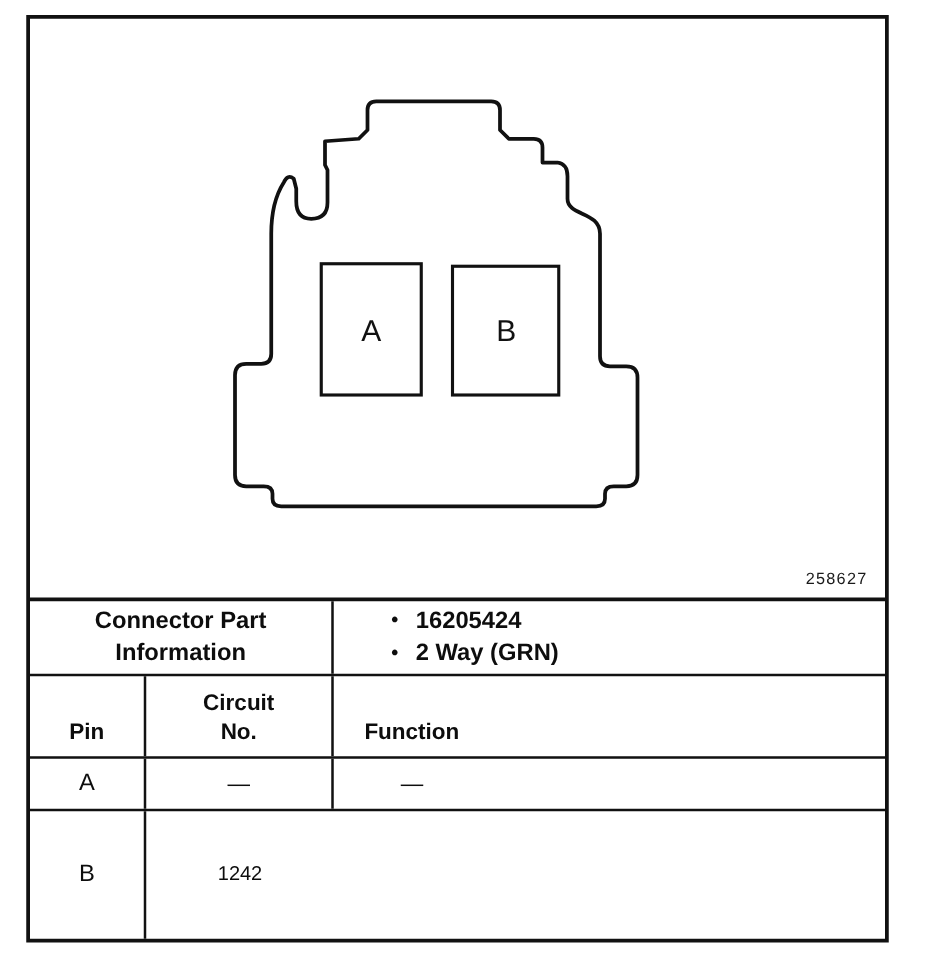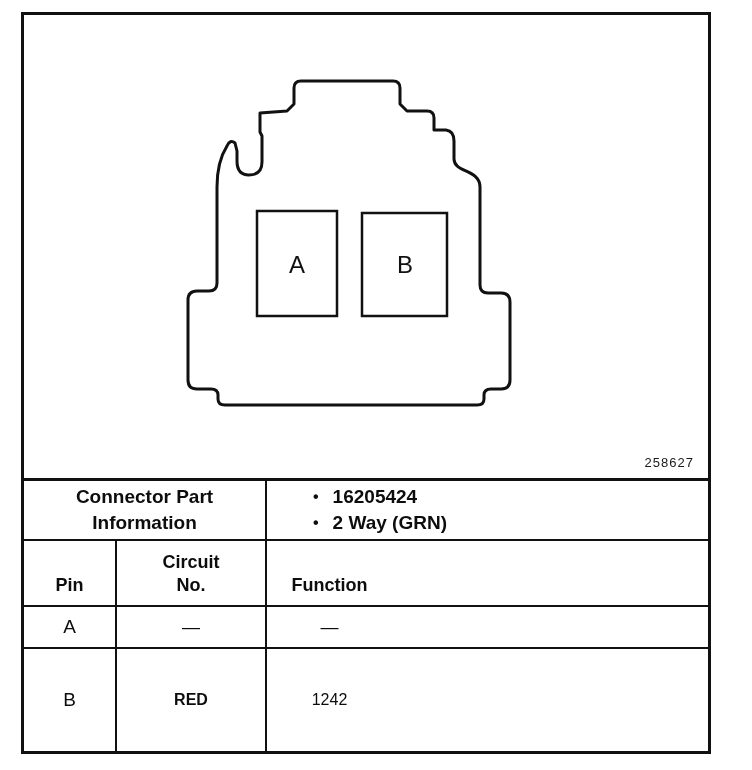--- a/index.html
+++ b/index.html
@@ -210,19 +210,18 @@
       </div>
 
       <div class="tr data-row-a">
         <div class="td pin-cell">A</div>
         <div class="td dash-cell">—</div>
         <div class="td dash-cell">—</div>
       </div>
 
       <div class="tr data-row-b">
         <div class="td pin-cell">B</div>
-        <div class="td wire-cell">RED</div>
         <div class="td circ-cell">1242</div>
       </div>
 
     </div>
   </div>
 </div>
 
 </body></html>

